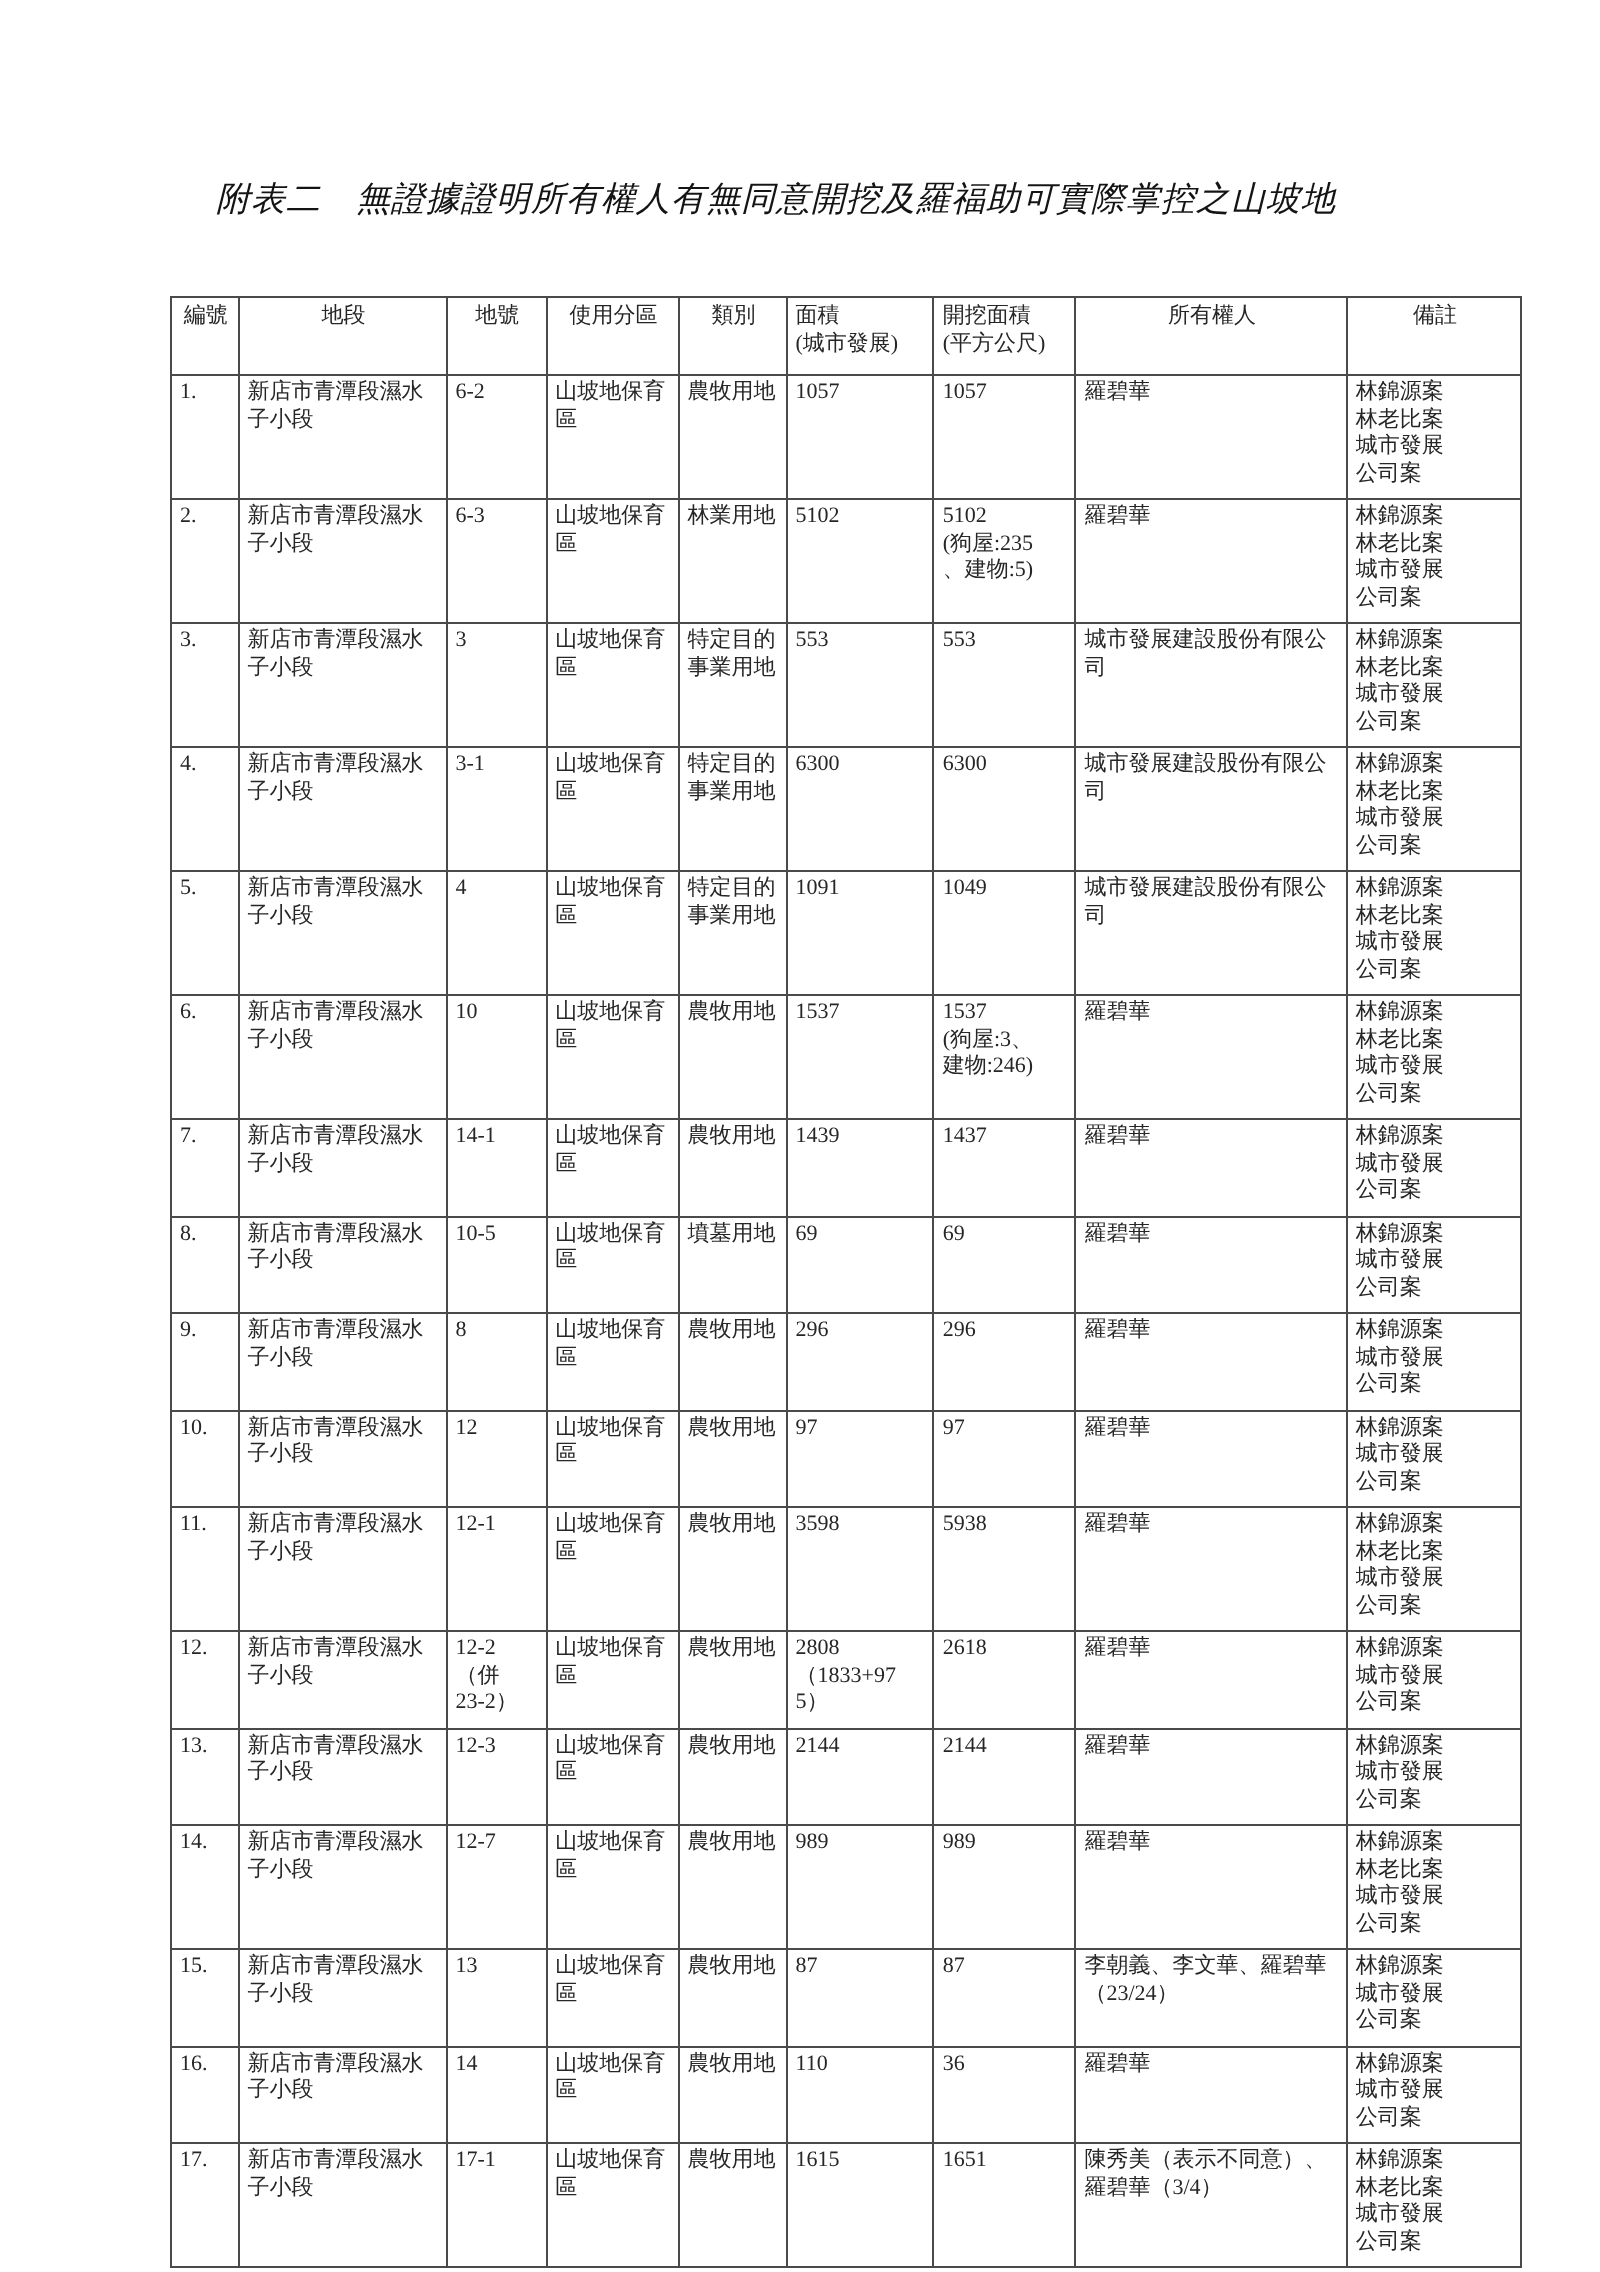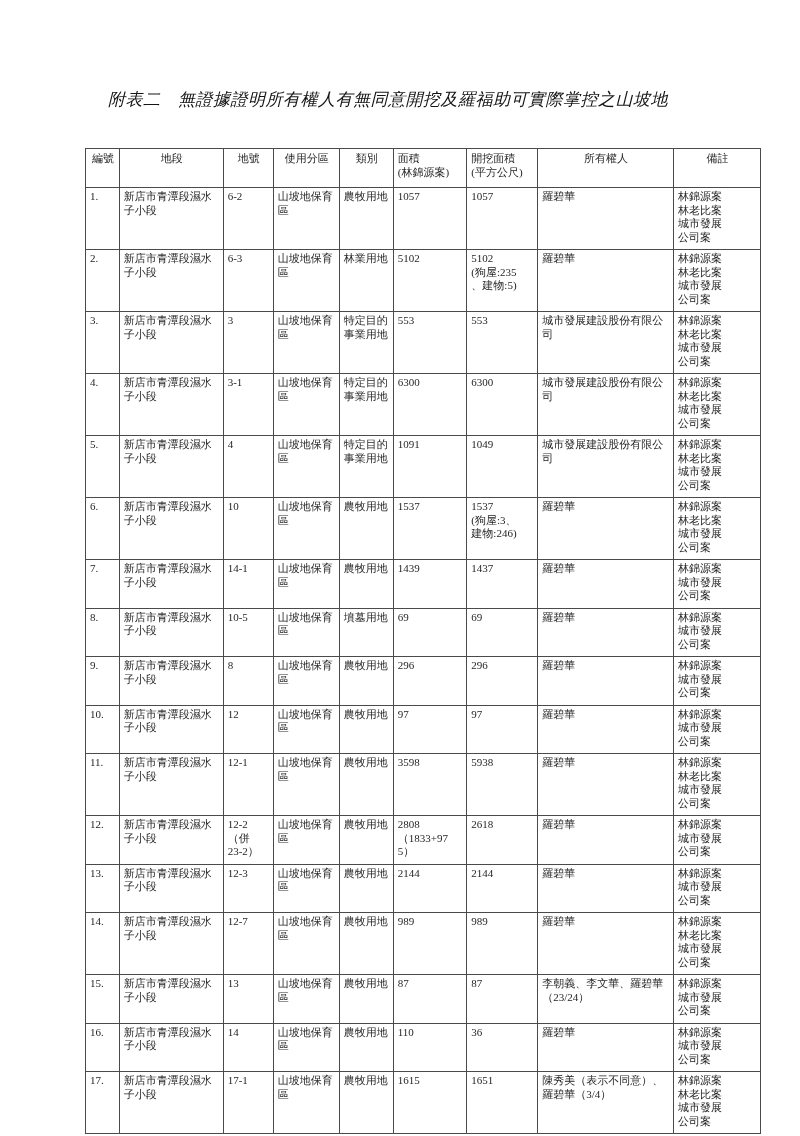--- a/index.html
+++ b/index.html
@@ -77,21 +77,21 @@
         <col class="c-note">
     </colgroup>
     <thead>
       <tr>
         <th>編號</th>
         <th>地段</th>
         <th>地號</th>
         <th>使用分區</th>
         <th>類別</th>
         <th class="th-left">面積
-(林錦源案)</th>
+(城市發展)</th>
         <th class="th-left">開挖面積
 (平方公尺)</th>
         <th>所有權人</th>
         <th>備註</th>
       </tr>
     </thead>
     <tbody>
         <tr>
       <td>1.</td>
       <td>新店市青潭段濕水子小段</td>

